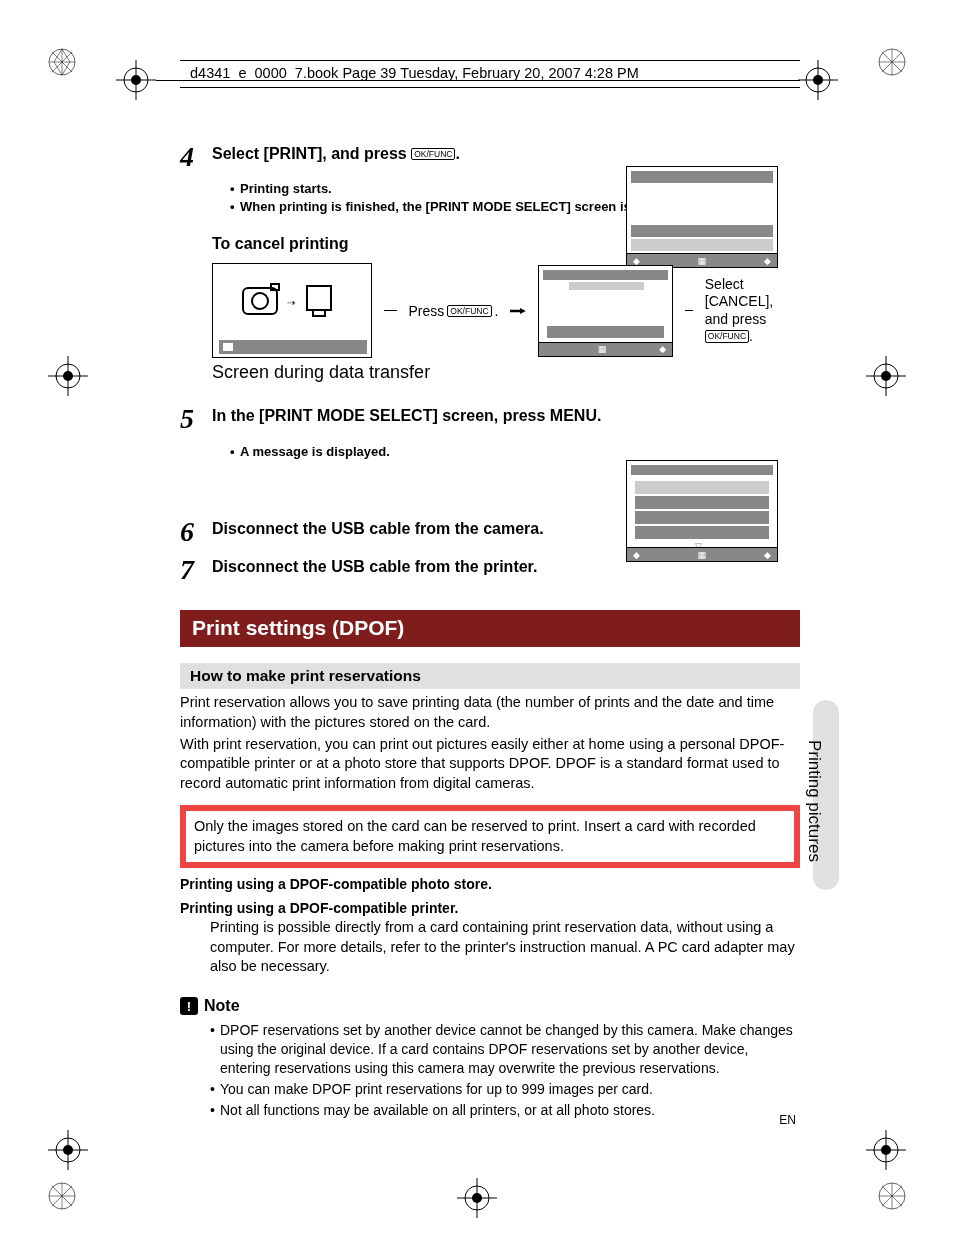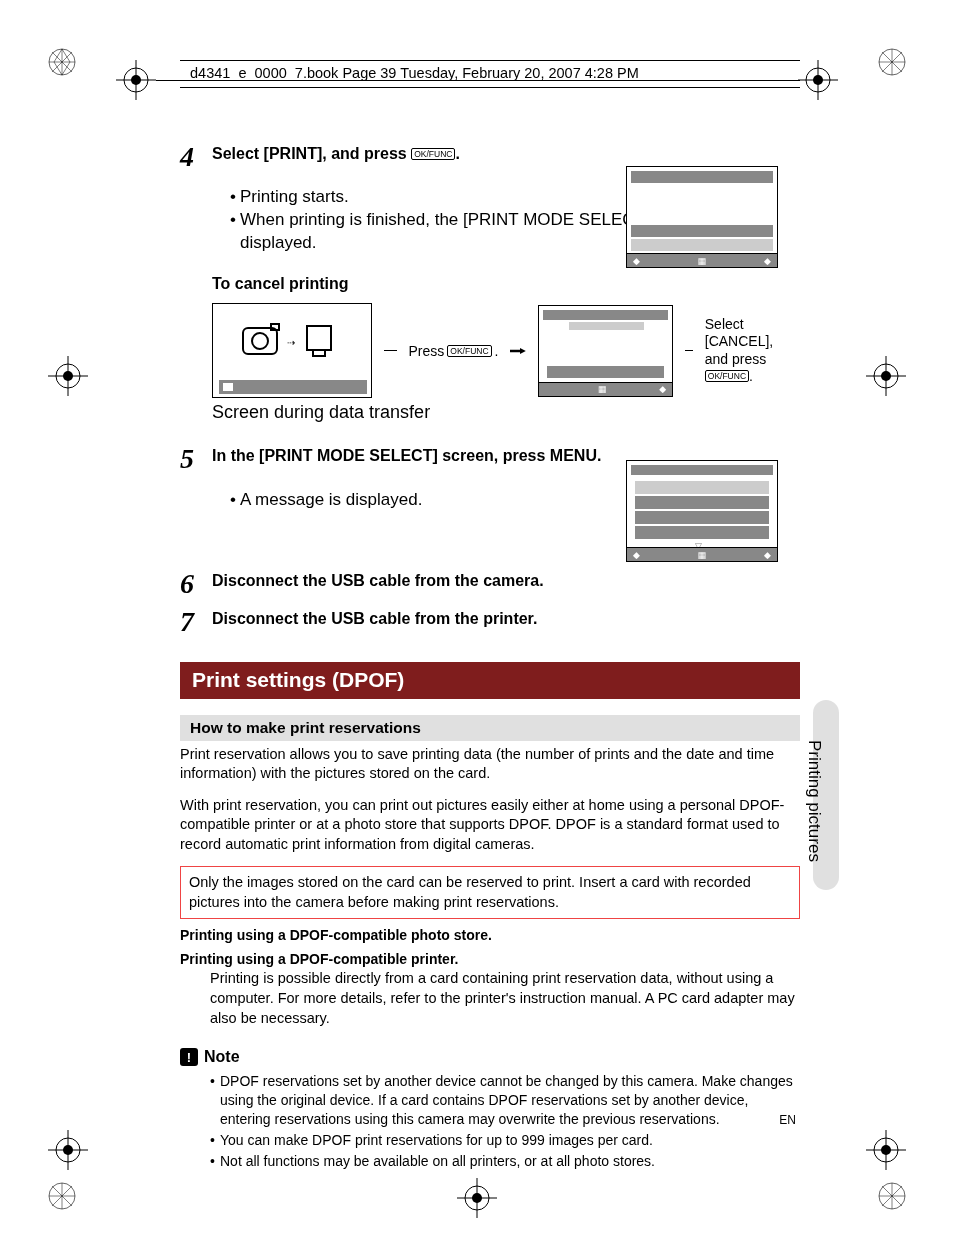--- a/index.html
+++ b/index.html
@@ -52,21 +52,21 @@
   .okfunc {
     display: inline-block;
     border: 1px solid #000;
     border-radius: 2px;
     font-size: 8.5px;
     padding: 0 2px;
     vertical-align: 2px;
     font-weight: normal;
     line-height: 1.2;
   }
-  .bullets { margin-left: 18px; margin-top: 21px; font-size: 17px; line-height: 1.35; }
+  .bullets { margin-left: 18px; margin-top: 15px; font-size: 13px; line-height: 1.35; font-weight: bold; }
   .bullets li { list-style: none; position: relative; padding-left: 10px; }
   .bullets li::before { content: "•"; position: absolute; left: 0; }
   .screen-box {
     position: absolute;
     border: 1.2px solid #000;
     background: #fff;
   }
   .screen-bottom-bar {
     position: absolute;
     left: 0; right: 0; bottom: 0;
@@ -100,21 +100,21 @@
   }
   .sub-bar {
     background: #e0e0e0;
     font-weight: bold;
     font-size: 15.5px;
     padding: 4px 10px;
     margin-top: 16px;
   }
   .para { font-size: 14.5px; line-height: 1.35; margin-top: 4px; }
   .boxed-note {
-    border: 1px solid #ef4444;
+    border: 6px solid #ef4444;
     padding: 6px 8px;
     font-size: 14.5px;
     line-height: 1.35;
     margin-top: 12px;
   }
   .bold-line { font-weight: bold; font-size: 14px; margin-top: 8px; }
   .indent-para { font-size: 14.5px; line-height: 1.35; margin-left: 30px; margin-top: 2px; }
   .note-head { font-weight: bold; font-size: 16px; display: flex; align-items: center; gap: 6px; margin-top: 20px; }
   .note-icon {
     display: inline-flex;
@@ -379,21 +379,21 @@
     <div class="step-num">7</div>
     <div class="step-body">
       <div class="step-title">Disconnect the USB cable from the printer.</div>
     </div>
   </div>
 
   <div class="section-bar">Print settings (DPOF)</div>
   <div class="sub-bar">How to make print reservations</div>
 
   <div class="para">Print reservation allows you to save printing data (the number of prints and the date and time information) with the pictures stored on the card.</div>
-  <div class="para" style="margin-top:12px;">With print reservation, you can print out pictures easily either at home using a personal DPOF-compatible printer or at a photo store that supports DPOF. DPOF is a standard format used to record automatic print information from digital cameras.</div>
+  <div class="para" style="margin-top:2px;">With print reservation, you can print out pictures easily either at home using a personal DPOF-compatible printer or at a photo store that supports DPOF. DPOF is a standard format used to record automatic print information from digital cameras.</div>
 
   <div class="boxed-note">Only the images stored on the card can be reserved to print. Insert a card with recorded pictures into the camera before making print reservations.</div>
 
 
   <div class="bold-line">Printing using a DPOF-compatible photo store.</div>
 
   <div class="bold-line">Printing using a DPOF-compatible printer.</div>
   <div class="indent-para">Printing is possible directly from a card containing print reservation data, without using a computer. For more details, refer to the printer's instruction manual. A PC card adapter may also be necessary.</div>
 
   <div class="note-head">

